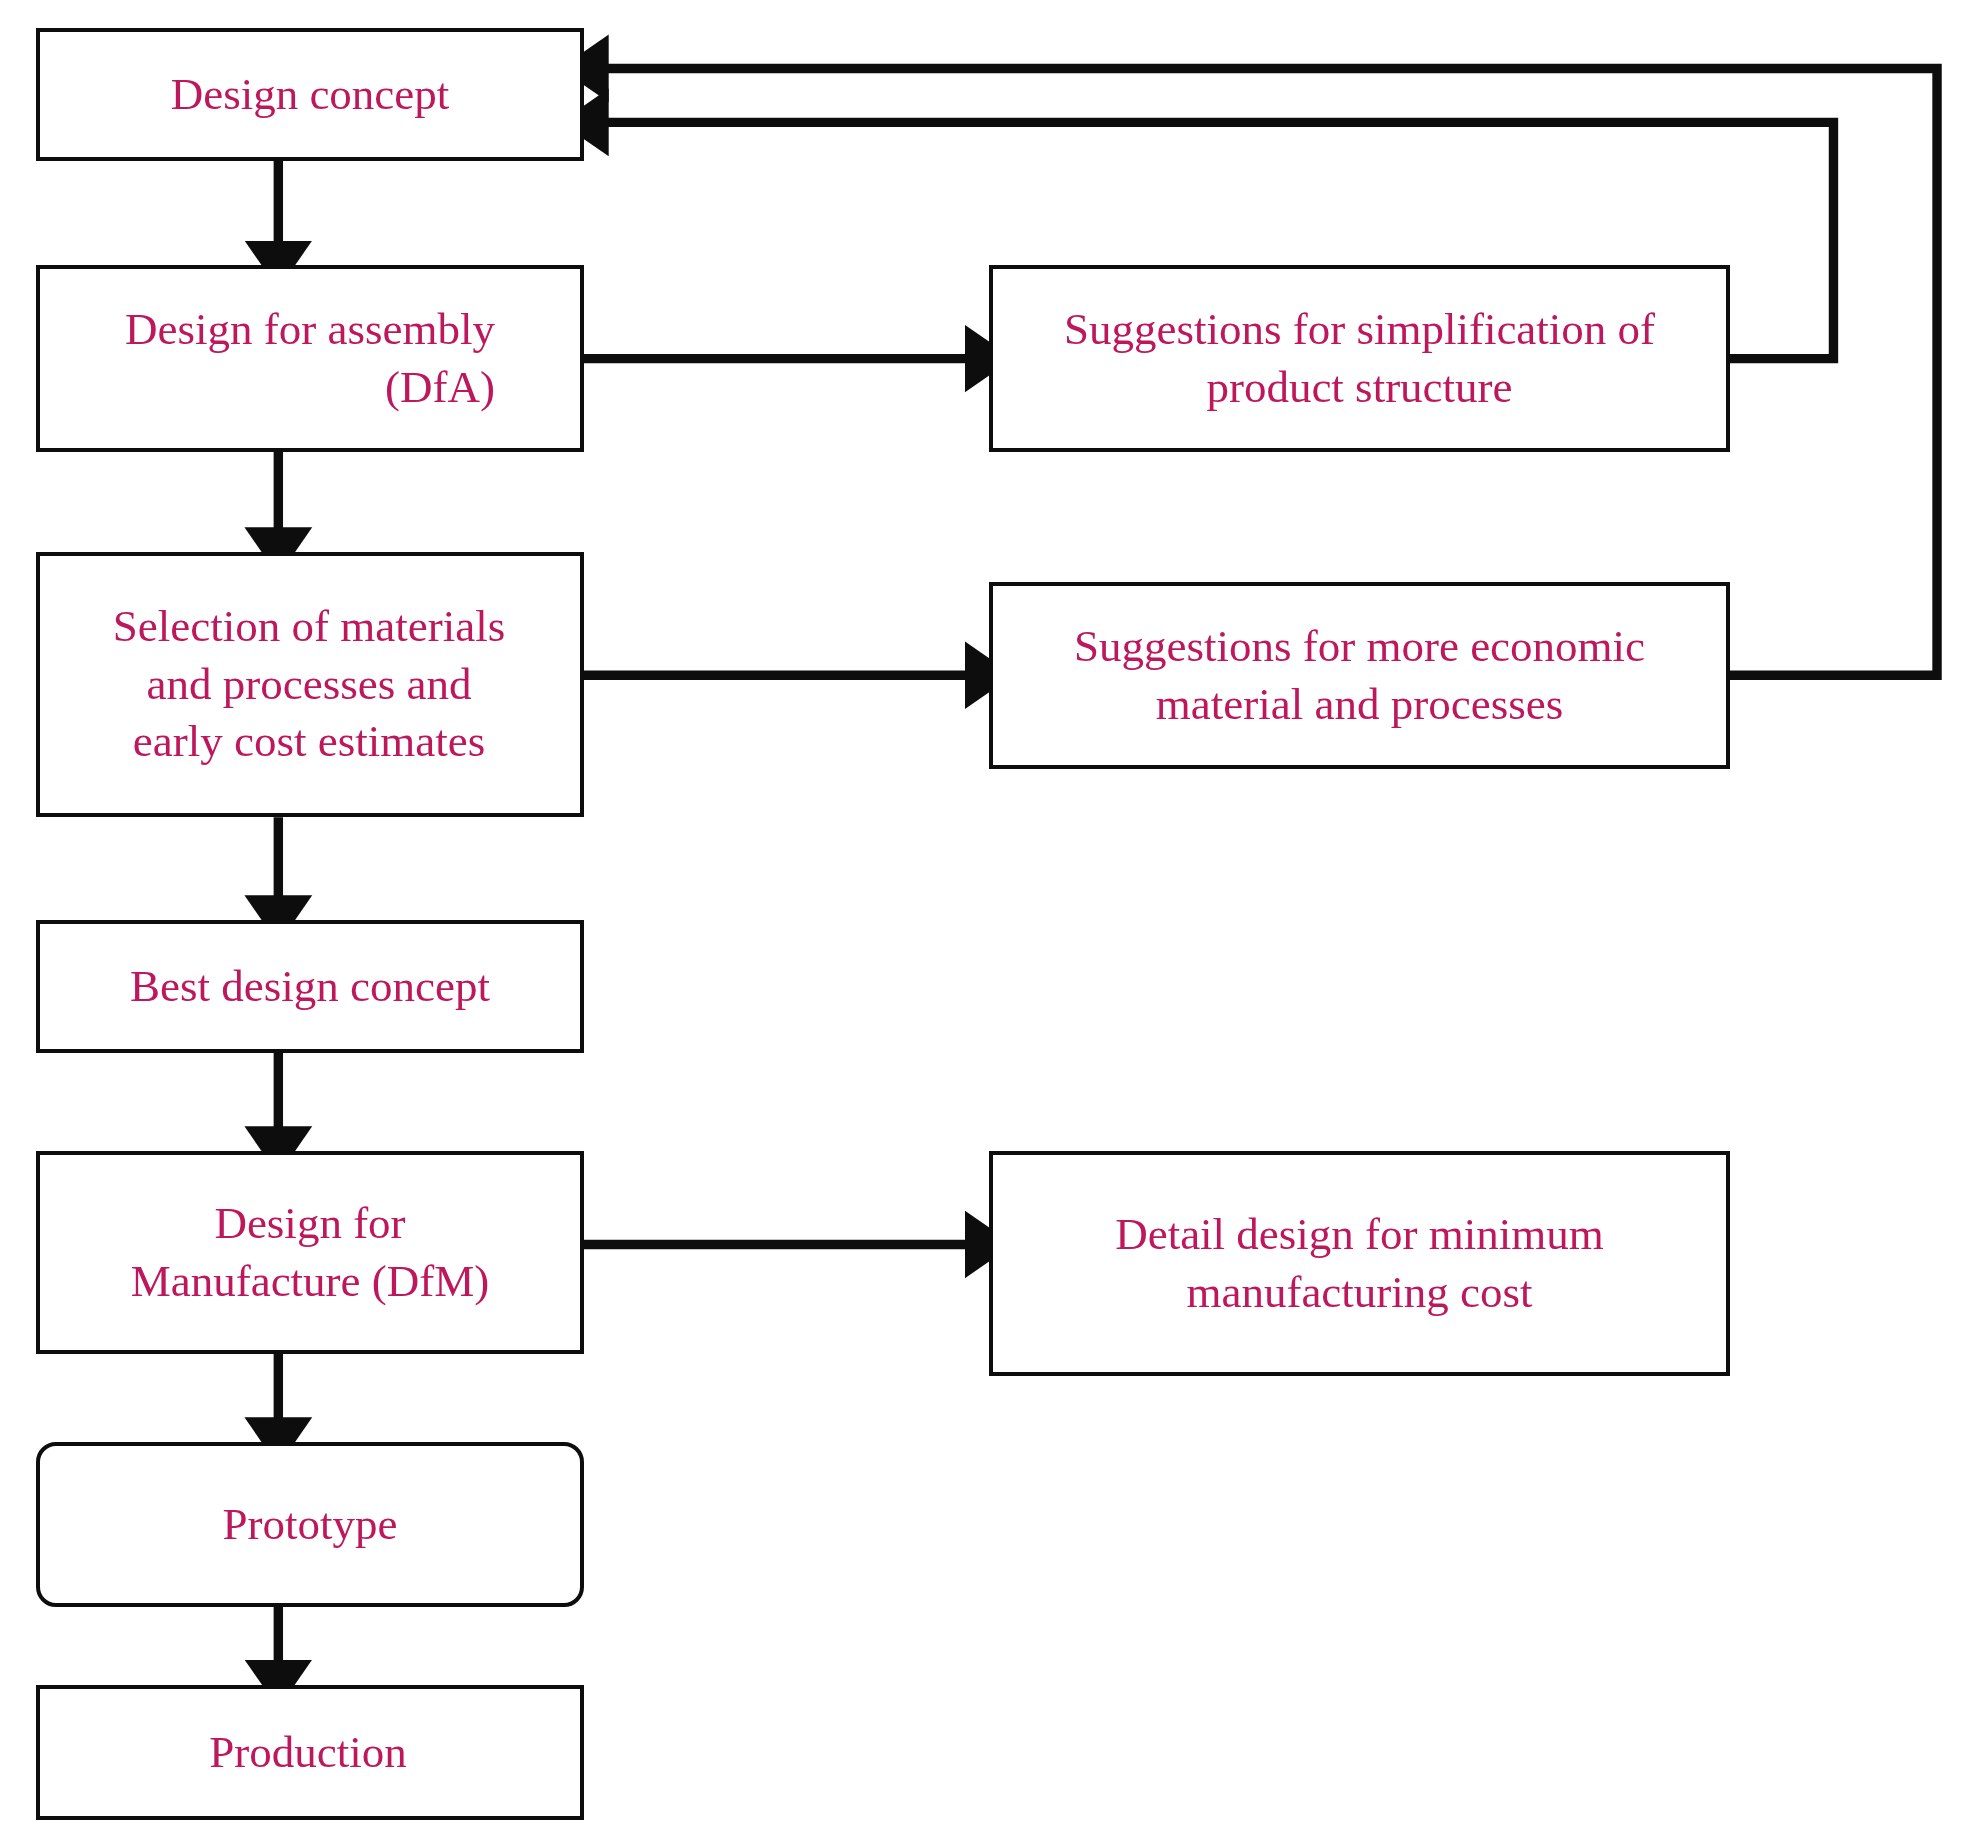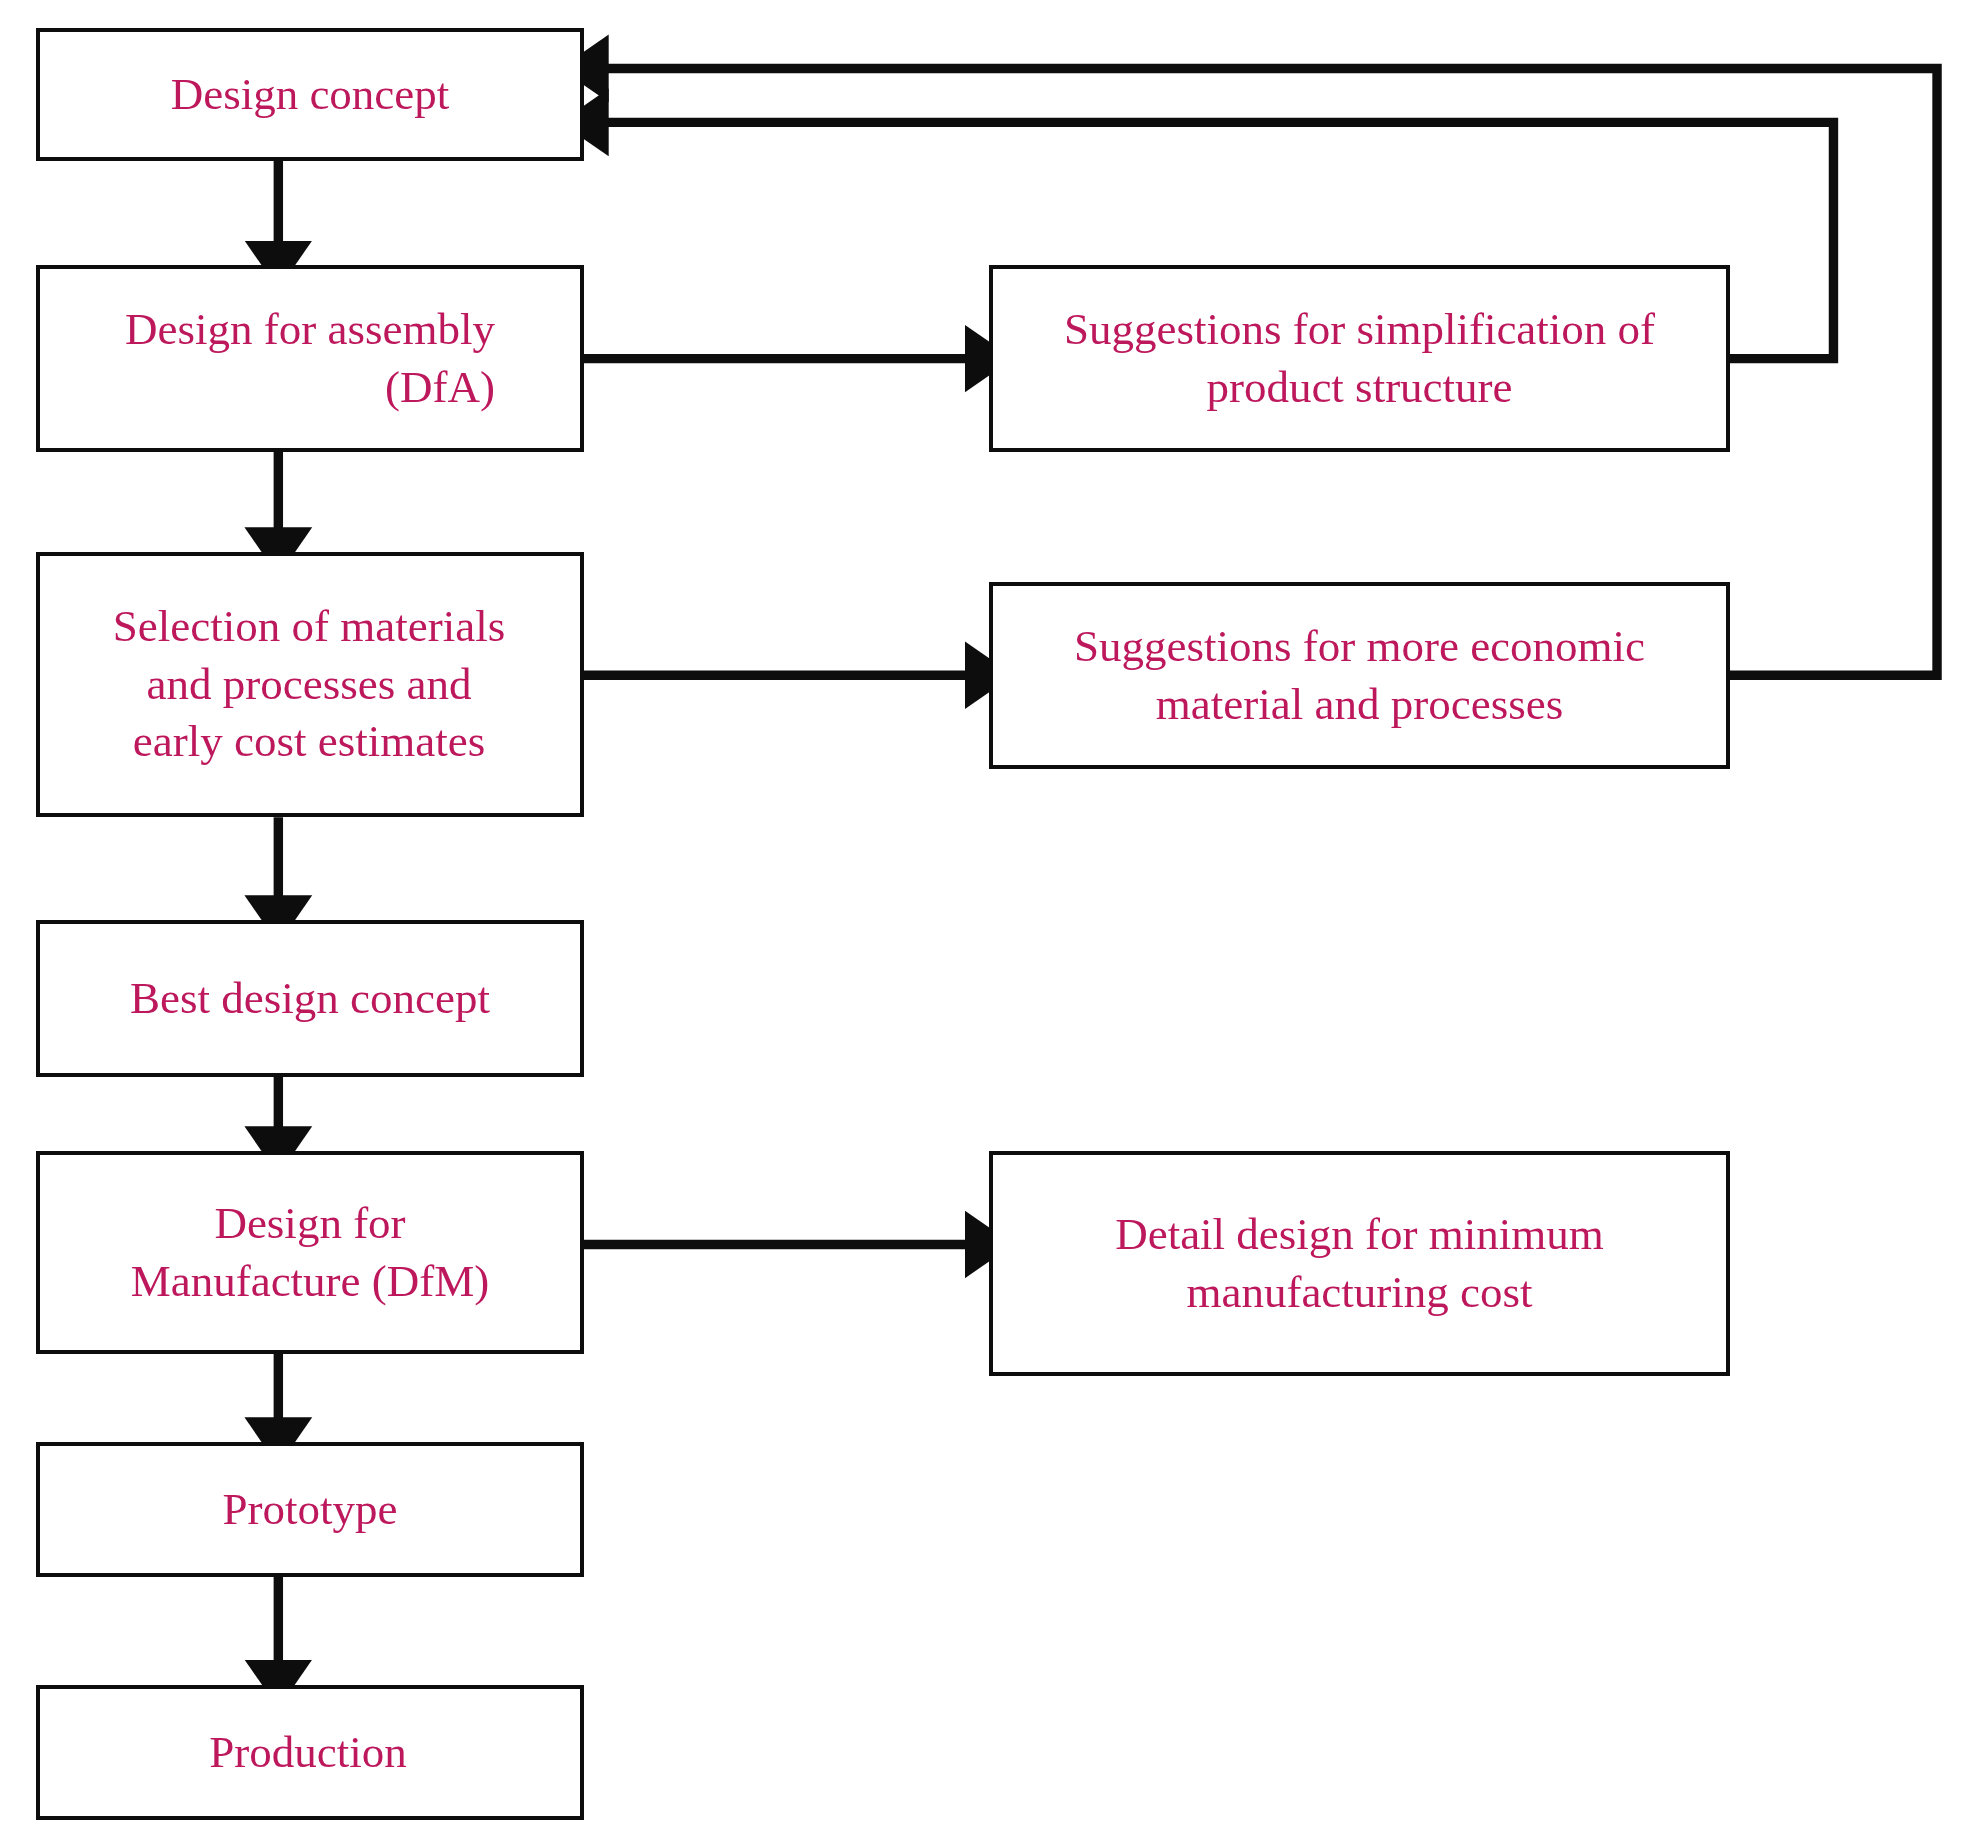--- a/index.html
+++ b/index.html
@@ -109,30 +109,30 @@
     <span class="label">Design for assembly
 (DfA)</span>
   </div>
 
   <div class="node-box" style="left:36px; top:552px; width:548px; height:265px;padding-left:10px;">
     <span class="label">Selection of materials
 and processes and
 early cost estimates</span>
   </div>
 
-  <div class="node-box" style="left:36px; top:920px; width:548px; height:157px;">
+  <div class="node-box" style="left:36px; top:920px; width:548px; height:133px;">
     <span class="label">Best design concept</span>
   </div>
 
   <div class="node-box" style="left:36px; top:1151px; width:548px; height:203px;">
     <span class="label">Design for
 Manufacture (DfM)</span>
   </div>
 
-  <div class="node-box" style="left:36px; top:1442px; width:548px; height:135px;">
+  <div class="node-box" style="left:36px; top:1442px; width:548px; height:165px;border-radius:20px;">
     <span class="label">Prototype</span>
   </div>
 
   <div class="node-box" style="left:36px; top:1685px; width:548px; height:135px;padding-left:8px;">
     <span class="label">Production</span>
   </div>
 
   <div class="node-box" style="left:989px; top:265px; width:741px; height:187px;">
     <span class="label">Suggestions for simplification of
 product structure</span>

